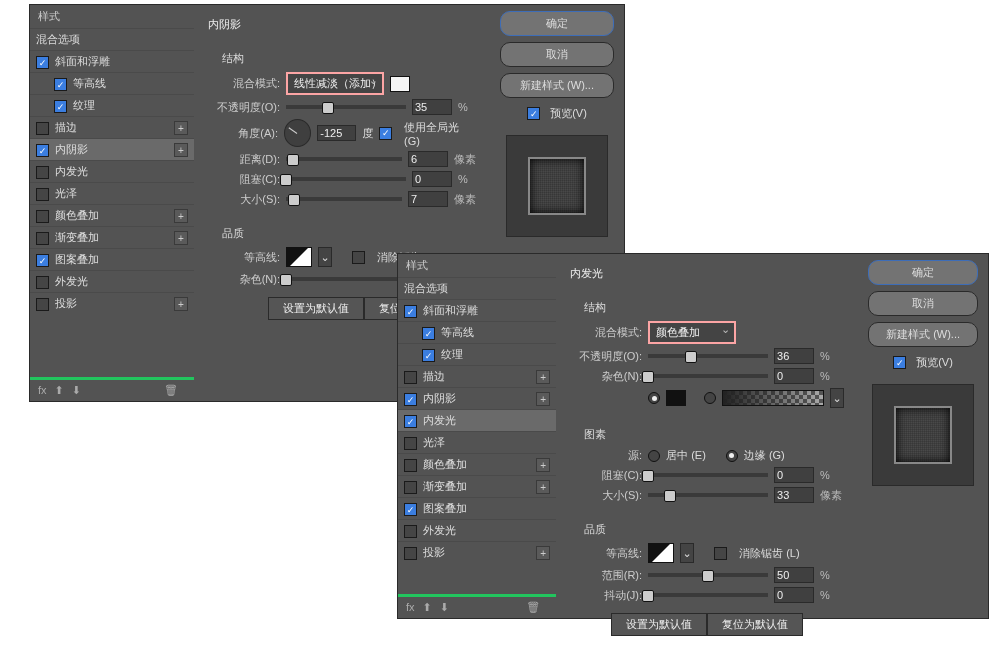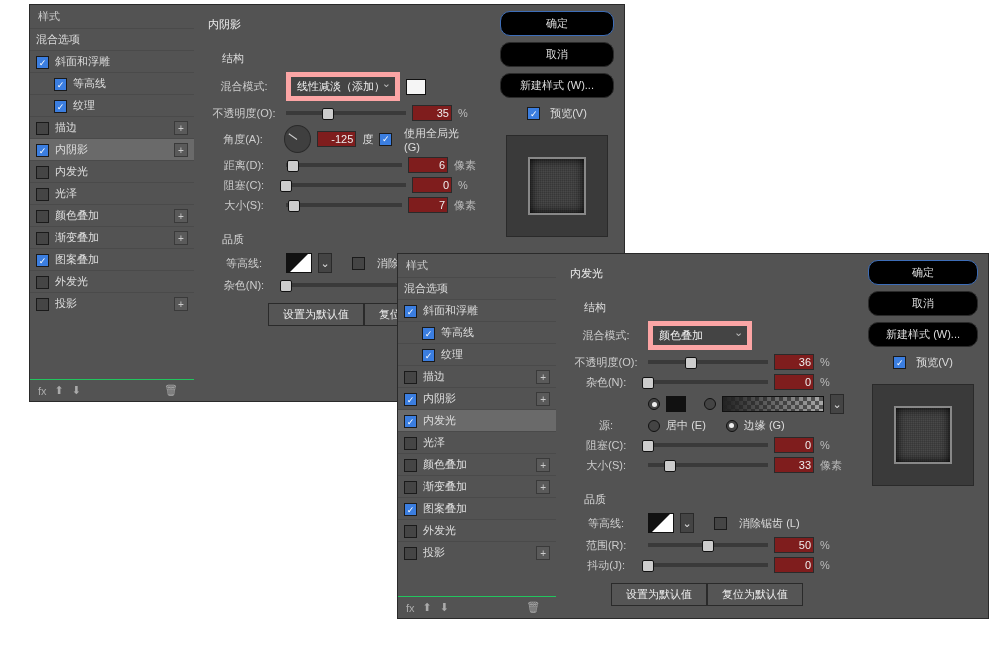--- a/index.html
+++ b/index.html
@@ -7,48 +7,48 @@
 .d1{left:29px;top:4px;width:594px;height:396px}
 .d2{left:397px;top:253px;width:590px;height:364px}
 .sidebar{width:164px;background:#535353;display:flex;flex-direction:column}
 .sb-head{padding:4px 8px;color:#ccc}
 .sb-item{display:flex;align-items:flex-end;padding:3px 6px;position:relative;border-top:1px solid #4a4a4a;cursor:pointer}
 .sb-item.sel{background:#6a6a6a}
 .ck{width:11px;height:11px;border:1px solid #1a1a1a;background:#454545;margin-right:6px;display:inline-flex;align-items:center;justify-content:center;color:#fff;font-size:9px}
 .ck.on{background:#3b7ee0}
 .ind{width:18px;display:inline-block}
 .plus{position:absolute;right:6px;width:12px;height:12px;border:1px solid #3a3a3a;background:#5a5a5a;display:flex;align-items:center;justify-content:center;font-size:10px;color:#ccc}
-.sb-foot{margin-top:auto;padding:4px 8px;display:flex;align-items:flex-end;color:#aaa;border-top:1px solid #22c55e}
+.sb-foot{margin-top:auto;padding:4px 8px;display:flex;align-items:flex-start;color:#aaa;border-top:3px solid #22c55e}
 .sb-foot span{margin-right:8px}
 .trash{margin-left:auto}
 .mid{flex:1;padding:8px 14px}
 .sec-title{margin:4px 0 6px 0;color:#eee}
 .sec-sub{margin:19px 0 6px 14px;color:#ddd}
 .row{display:flex;align-items:center;margin:4px 0;gap:6px}
-.lbl{width:72px;text-align:center;color:#ccc}
-.sel-box{background:#444;border:5px solid #fca5a5;padding:2px 10px 2px 6px;position:relative;min-width:78px;color:#eee}
+.lbl{width:72px;text-align:right;color:#ccc}
+.sel-box{background:#444;border:2px solid #fca5a5;padding:2px 0 2px 6px;position:relative;min-width:78px;color:#eee}
 .sel-box:after{content:"⌄";position:absolute;right:4px;top:0;color:#bbb}
 .swatch{width:18px;height:14px;border:1px solid #111;background:#f5f5f5}
 .slider{height:4px;background:#3a3a3a;position:relative;flex:1;max-width:120px}
 .slider i{position:absolute;top:-3px;width:10px;height:10px;background:#ccc;border:1px solid #111;border-radius:2px;transform:translateX(-50%)}
-.num{width:34px;background:#7f1d1d;border:1px solid #2a2a2a;text-align:right;padding:1px 2px;color:#eee}
+.num{width:34px;background:#404040;border:1px solid #2a2a2a;text-align:left;padding:1px 2px;color:#eee}
 .unit{color:#bbb}
 .dial{width:26px;height:26px;border-radius:50%;border:1px solid #2a2a2a;background:#3f3f3f;position:relative}
 .dial:after{content:"";position:absolute;width:10px;height:1px;background:#ccc;left:2px;top:13px;transform-origin:right center;transform:rotate(35deg)}
 .contour{width:24px;height:18px;background:linear-gradient(135deg,#111 0%,#111 48%,#fff 52%,#fff 100%);border:1px solid #111}
 .contour-dd{width:12px;height:18px;background:#444;border:1px solid #2a2a2a;display:flex;align-items:center;justify-content:center}
 .grad-sw{width:100px;height:14px;border:1px solid #111}
 .gsolid{background:#111}
 .gpat{background:repeating-conic-gradient(#aaa 0 25%,#555 0 50%) 0 0/8px 8px;position:relative}
 .gpat:before{content:"";position:absolute;inset:0;background:linear-gradient(90deg,#222,transparent)}
 .radio{width:10px;height:10px;border-radius:50%;border:1px solid #111;background:#444;display:inline-flex;align-items:center;justify-content:center}
 .radio.on:after{content:"";width:5px;height:5px;border-radius:50%;background:#eee}
 .btn{background:#555;border:1px solid #2a2a2a;padding:3px 14px;color:#eee;cursor:pointer}
 .rcol{width:114px;padding:6px 10px;display:flex;flex-direction:column;gap:6px;align-items:stretch}
-.rbtn{background:#000000;border:1px solid #2a2a2a;border-radius:10px;padding:4px 0;text-align:center;cursor:pointer}
+.rbtn{background:#737373;border:1px solid #2a2a2a;border-radius:10px;padding:4px 0;text-align:center;cursor:pointer}
 .rbtn.primary{border:1px solid #3d6db8}
 .prev-ck{display:flex;align-items:center;justify-content:center;gap:4px;margin-top:2px}
 .preview{margin-top:8px;width:100px;height:100px;border:1px solid #2a2a2a;background:#3a3a3a;display:flex;align-items:center;justify-content:center;align-self:center}
 .preview .th{width:54px;height:54px;border:2px solid #888;background:repeating-linear-gradient(0deg,#777 0 1px,#888 1px 2px),repeating-linear-gradient(90deg,#777 0 1px,#888 1px 2px);background-blend-mode:multiply;box-shadow:inset 0 0 10px #000}
 .btnrow{display:flex;justify-content:center;margin-top:10px}
 </style>
 </head>
 <body>
 
 <div class="dialog d1">
@@ -299,20 +299,21 @@
       </div>
     <div class="row">
         <span class="lbl"></span>
         <span class="radio on"></span>
         <span class="grad-sw gsolid" style="width:18px"></span>
         <span style="width:6px"></span>
         <span class="radio"></span>
         <span class="grad-sw gpat"></span>
         <span class="contour-dd">⌄</span>
       </div>
+    <div class="sec-sub">图素</div>
     <div class="row">
         <span class="lbl">源:</span>
         <span class="radio"></span>
         <span>居中 (E)</span>
         <span style="width:8px"></span>
         <span class="radio on"></span>
         <span>边缘 (G)</span>
       </div>
     <div class="row">
         <span class="lbl">阻塞(C):</span>

